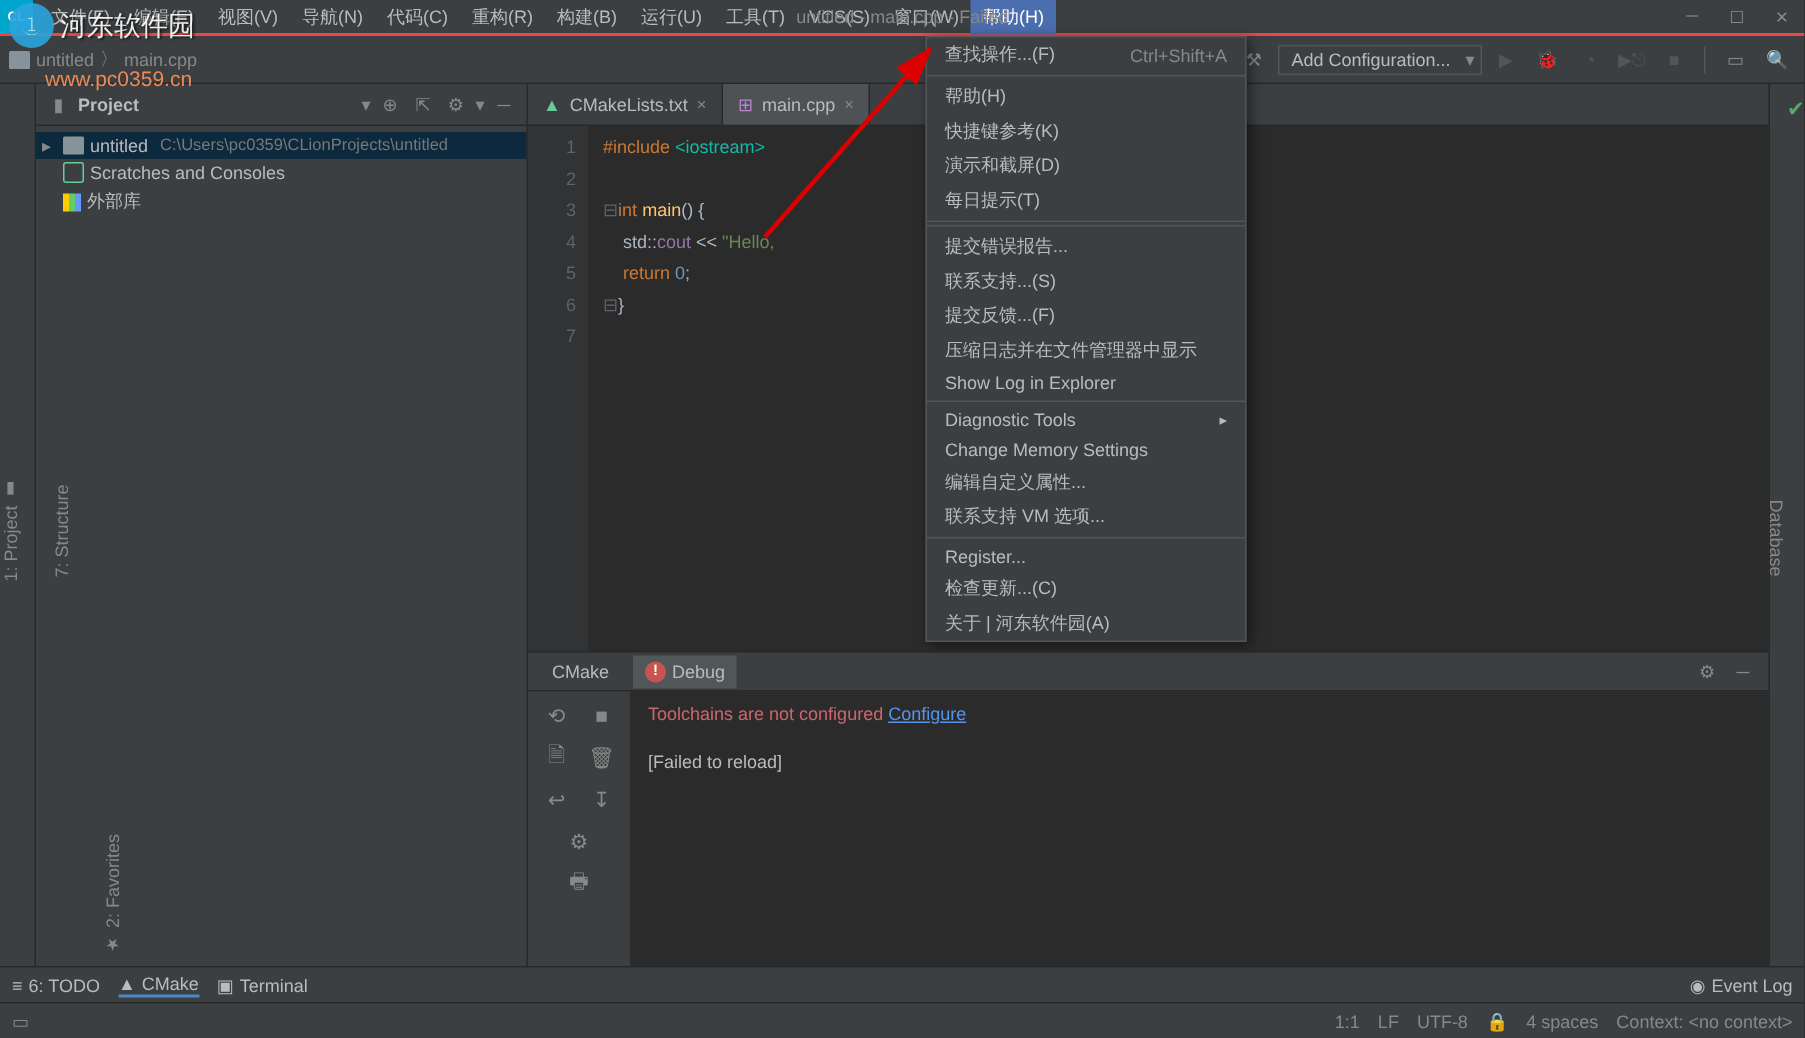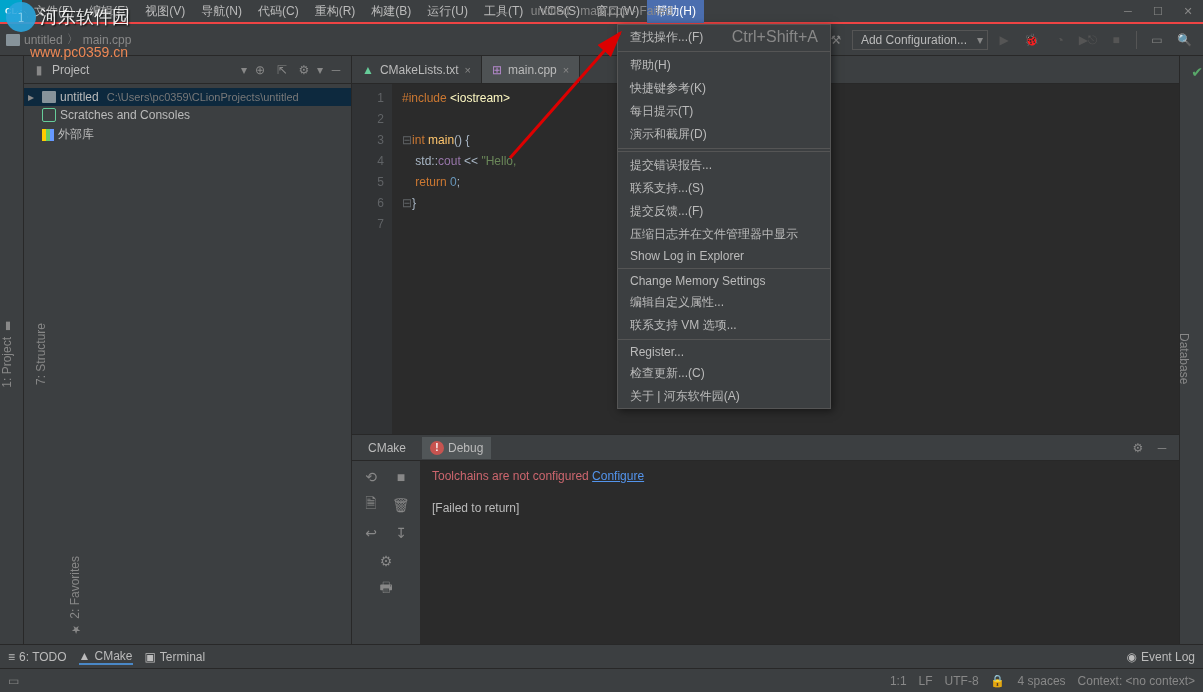--- a/index.html
+++ b/index.html
@@ -16,47 +16,47 @@
 .toolbar-right{margin-left:auto;display:flex;align-items:center;gap:4px}
 .tb-btn{width:24px;height:24px;display:flex;align-items:center;justify-content:center;color:#888}
 .config-box{border:1px solid #555;padding:2px 20px 2px 8px;color:#bbb;position:relative}
 .config-box::after{content:"▾";position:absolute;right:4px;color:#888}
 .main-area{display:flex;height:calc(100% - 24px - 32px - 24px - 24px)}
 .left-gutter{width:24px;background:#3c3f41;border-right:1px solid #282828;writing-mode:vertical-lr;display:flex;flex-direction:column;align-items:center;padding-top:8px;gap:20px}
 .gutter-tab{transform:rotate(180deg);color:#888;font-size:11px;display:flex;align-items:center;gap:4px;cursor:pointer}
 .right-gutter{width:24px;background:#3c3f41;border-left:1px solid #282828;writing-mode:vertical-rl;padding-top:8px;color:#888;font-size:11px;text-align:center}
 .project-panel{width:328px;background:#3c3f41;border-right:1px solid #282828;display:flex;flex-direction:column}
 .panel-header{height:28px;display:flex;align-items:center;padding:0 6px;gap:4px;border-bottom:1px solid #282828}
-.panel-title{font-weight:normal;color:#bbb;margin-right:auto}
+.panel-title{font-weight:bold;color:#bbb;margin-right:auto}
 .panel-icon{width:18px;height:18px;display:flex;align-items:center;justify-content:center;color:#888}
 .tree{padding:4px 0;overflow:auto;flex:1}
 .tree-row{display:flex;align-items:center;padding:2px 4px;gap:4px;white-space:nowrap}
 .tree-row.selected{background:#0d293e}
 .tri{width:10px;color:#888}
 .folder-ic{width:14px;height:12px;background:#87939a;border-radius:1px}
 .tree-label{color:#bbb}
 .tree-path{color:#787878;margin-left:4px;font-size:11px}
 .lib-ic{display:inline-block;width:12px;height:12px;background:linear-gradient(90deg,#fc0 33%,#6c6 33% 66%,#69f 66%)}
 .editor-area{flex:1;display:flex;flex-direction:column;background:#2b2b2b;min-width:0}
 .tabs{height:28px;background:#3c3f41;display:flex;align-items:stretch;border-bottom:1px solid #282828}
 .tab{display:flex;align-items:center;padding:0 10px;gap:6px;color:#bbb;border-right:1px solid #282828;cursor:pointer}
 .tab.active{background:#4e5254}
 .tab-close{color:#888;font-size:11px}
 .code-area{flex:1;display:flex;font-family:Consolas,monospace;font-size:13px;line-height:21px;overflow:hidden}
 .gutter-nums{width:40px;background:#313335;color:#606366;text-align:right;padding:4px 8px 0 0}
 .code-content{flex:1;padding:4px 0 0 10px;color:#a9b7c6;position:relative}
 .kw{color:#cc7832}
 .inc{color:#9876aa}
-.incfile{color:#fef9c3}
+.incfile{color:#14b8a6}
 .str{color:#6a8759}
 .num{color:#6897bb}
 .fn{color:#ffc66d}
 .help-menu{position:absolute;left:617px;top:24px;width:214px;background:#3c3f41;border:1px solid #555;box-shadow:2px 2px 8px rgba(0,0,0,.5);z-index:100}
 .help-row{display:flex;align-items:center;padding:3px 12px;color:#bbb;cursor:pointer}
-.help-shortcut{margin-left:auto;color:#888;font-size:16px}
+.help-shortcut{margin-left:auto;color:#888;font-size:12px}
 .help-sep{height:1px;background:#555;margin:2px 0}
 .help-sub::after{content:"▸";margin-left:auto;font-size:10px}
 .arrow-svg{position:absolute;left:500px;top:18px;z-index:200;pointer-events:none}
 .watermark{position:absolute;left:6px;top:2px;z-index:150;display:flex;align-items:center;gap:4px;opacity:.9}
 .wm-ic{width:30px;height:30px;border-radius:50%;background:radial-gradient(circle,#fff 30%,#2aa5dd 31%);display:flex;align-items:center;justify-content:center;color:#2aa5dd;font-weight:bold;font-size:16px}
 .wm-txt{color:#fff;font-size:18px;font-weight:normal;text-shadow:1px 1px 2px #000}
 .wm-url{position:absolute;left:30px;top:44px;color:#e85;font-size:14px;z-index:150}
 .bottom-tool{height:210px;background:#2b2b2b;border-top:1px solid #282828;display:flex;flex-direction:column}
 .bt-tabs{height:26px;background:#3c3f41;display:flex;align-items:center;padding:0 8px;gap:8px;border-bottom:1px solid #282828}
 .bt-tab{padding:4px 8px;color:#bbb;cursor:pointer}
@@ -224,21 +224,21 @@
           </div>
           <div style="display:flex;gap:10px">
             <div class="bt-side-ic">⚙</div>
           </div>
           <div style="display:flex;gap:10px">
             <div class="bt-side-ic">🖶</div>
           </div>
         </div>
         <div class="bt-content">
           <div><span class="bt-err">Toolchains are not configured </span><span class="bt-link">Configure</span></div>
-          <div class="bt-msg">[Failed to return]</div>
+          <div class="bt-msg">[Failed to reload]</div>
         </div>
       </div>
     </div>
   </div>
 
   <div class="right-gutter">
     <div style="color:#59a869;font-size:14px;writing-mode:horizontal-tb">✔</div>
     <div style="margin-top:10px">Database</div>
   </div>
 </div>
@@ -270,43 +270,46 @@
       <span class="help-shortcut">Ctrl+Shift+A</span>
     </div>
     <div class="help-sep"></div>
     <div class="help-row">
       <span>帮助(H)</span>
     </div>
     <div class="help-row">
       <span>快捷键参考(K)</span>
     </div>
     <div class="help-row">
+      <span>演示和截屏(D)</span>
+    </div>
+    <div class="help-row">
       <span>每日提示(T)</span>
     </div>
-    <div class="help-row">
-      <span>演示和截屏(D)</span>
-    </div>
     <div class="help-sep"></div>
     <div class="help-sep"></div>
     <div class="help-row">
       <span>提交错误报告...</span>
     </div>
     <div class="help-row">
       <span>联系支持...(S)</span>
     </div>
     <div class="help-row">
       <span>提交反馈...(F)</span>
     </div>
     <div class="help-row">
       <span>压缩日志并在文件管理器中显示</span>
     </div>
     <div class="help-row">
       <span>Show Log in Explorer</span>
     </div>
     <div class="help-sep"></div>
+    <div class="help-row help-sub">
+      <span>Diagnostic Tools</span>
+    </div>
     <div class="help-row">
       <span>Change Memory Settings</span>
     </div>
     <div class="help-row">
       <span>编辑自定义属性...</span>
     </div>
     <div class="help-row">
       <span>联系支持 VM 选项...</span>
     </div>
     <div class="help-sep"></div>

